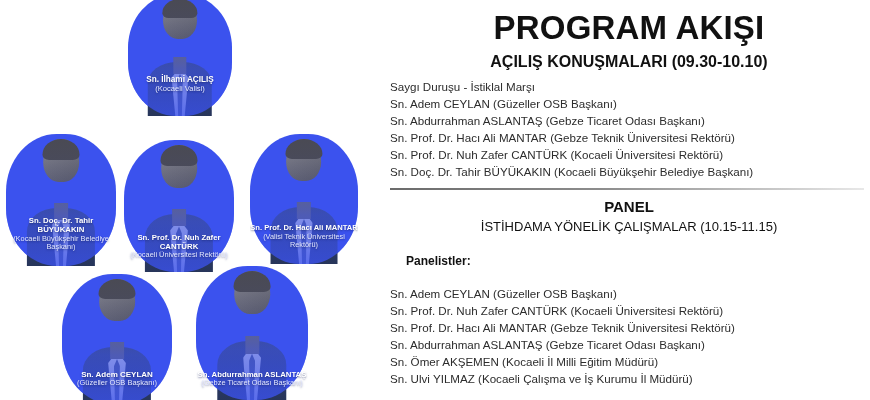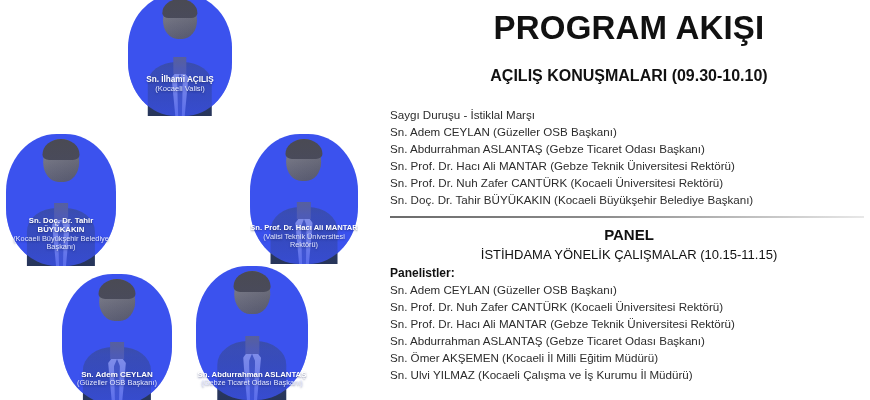--- a/index.html
+++ b/index.html
@@ -180,21 +180,21 @@
     margin: 0;
     padding-top: 11px;
     text-align: center;
     font-size: 33px;
     font-weight: bold;
     letter-spacing: 0.2px;
     color: #111111;
     line-height: 1.0;
   }
   #opening-subtitle {
-    margin: 16px;
+    margin: 2px;
     padding-top: 8px;
     text-align: center;
     font-size: 16px;
     font-weight: bold;
     color: #111111;
     line-height: 1.0;
   }
   .speaker-list {
     list-style: none;
     margin: 0;
@@ -224,21 +224,21 @@
   #panel-subtitle {
     margin: 0;
     padding-top: 6px;
     text-align: center;
     font-size: 13px;
     font-weight: normal;
     color: #111111;
     line-height: 1.0;
   }
   #panelists-label {
-    margin: 0;
+    margin: 16px;
     padding: 6px 0 0 2px;
     font-size: 12px;
     font-weight: bold;
     color: #111111;
     line-height: 1.0;
   }
   #panelist-list {
     list-style: none;
     margin: 0;
     padding: 3px 0 0 2px;
@@ -284,20 +284,36 @@
         <div class="head"></div>
         <div class="hair"></div>
       </div>
       <div class="tint"></div>
       <div class="caption">
         <span class="cap-name">Sn. Doç. Dr. Tahir BÜYÜKAKIN</span>
         <span class="cap-role">(Kocaeli Büyükşehir Belediye Başkanı)</span>
       </div>
     </div>
 
+    <div class="portrait" id="p-canturk">
+      <div class="blob"></div>
+      <div class="figure">
+        <div class="suit"></div>
+        <div class="shirt"></div>
+        <div class="tie"></div>
+        <div class="neck"></div>
+        <div class="head"></div>
+        <div class="hair"></div>
+      </div>
+      <div class="tint"></div>
+      <div class="caption">
+        <span class="cap-name">Sn. Prof. Dr. Nuh Zafer CANTÜRK</span>
+        <span class="cap-role">(Kocaeli Üniversitesi Rektörü)</span>
+      </div>
+    </div>
 
     <div class="portrait" id="p-mantar">
       <div class="blob"></div>
       <div class="figure">
         <div class="suit"></div>
         <div class="shirt"></div>
         <div class="tie"></div>
         <div class="neck"></div>
         <div class="head"></div>
         <div class="hair"></div>

